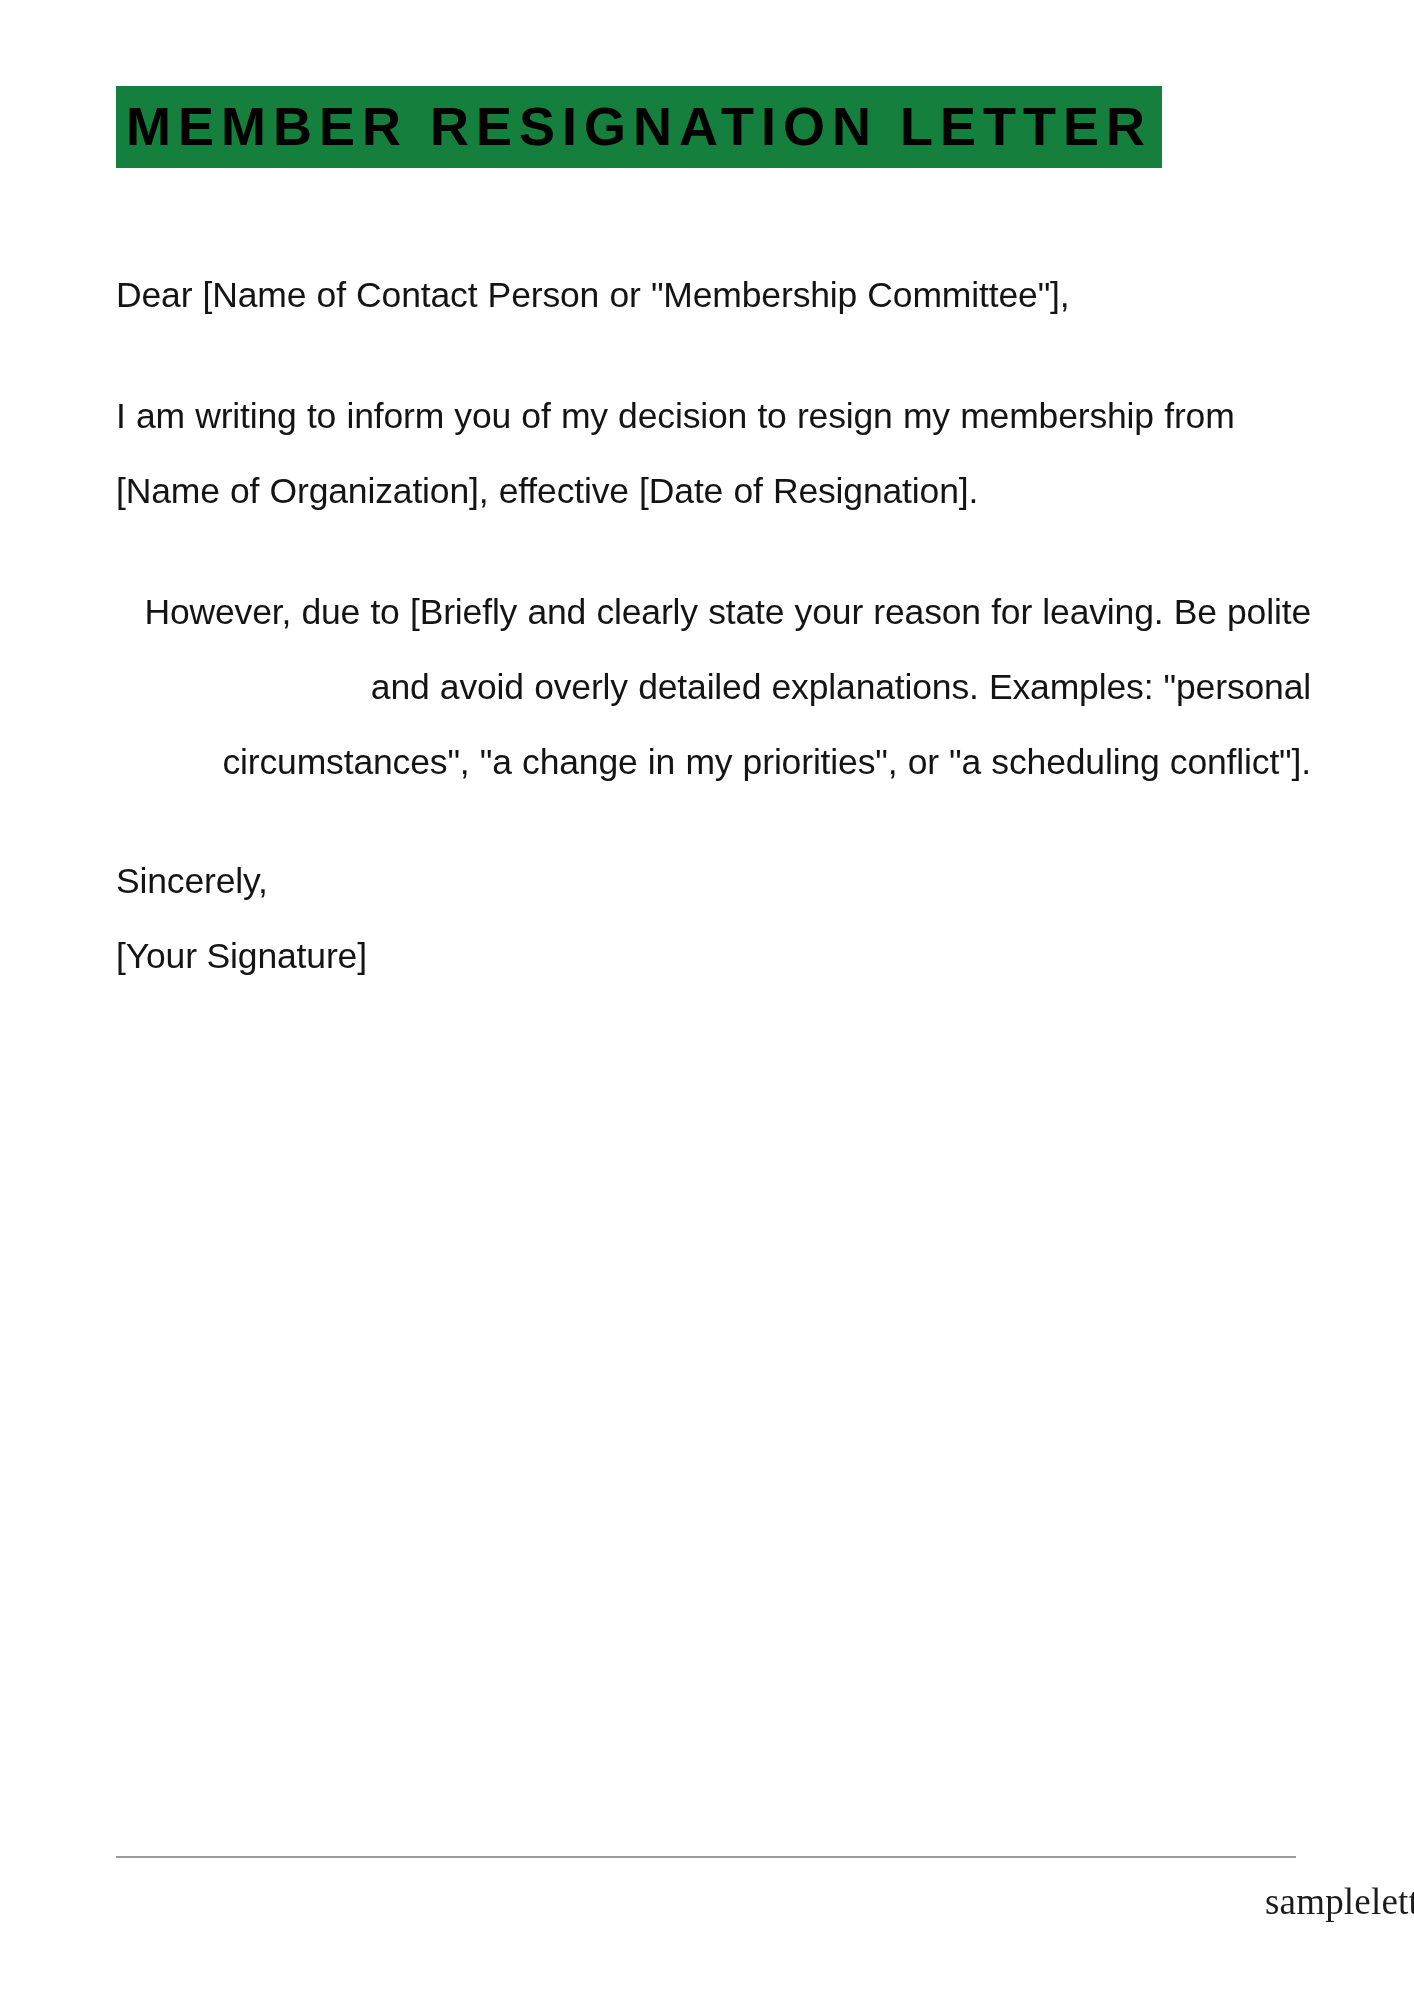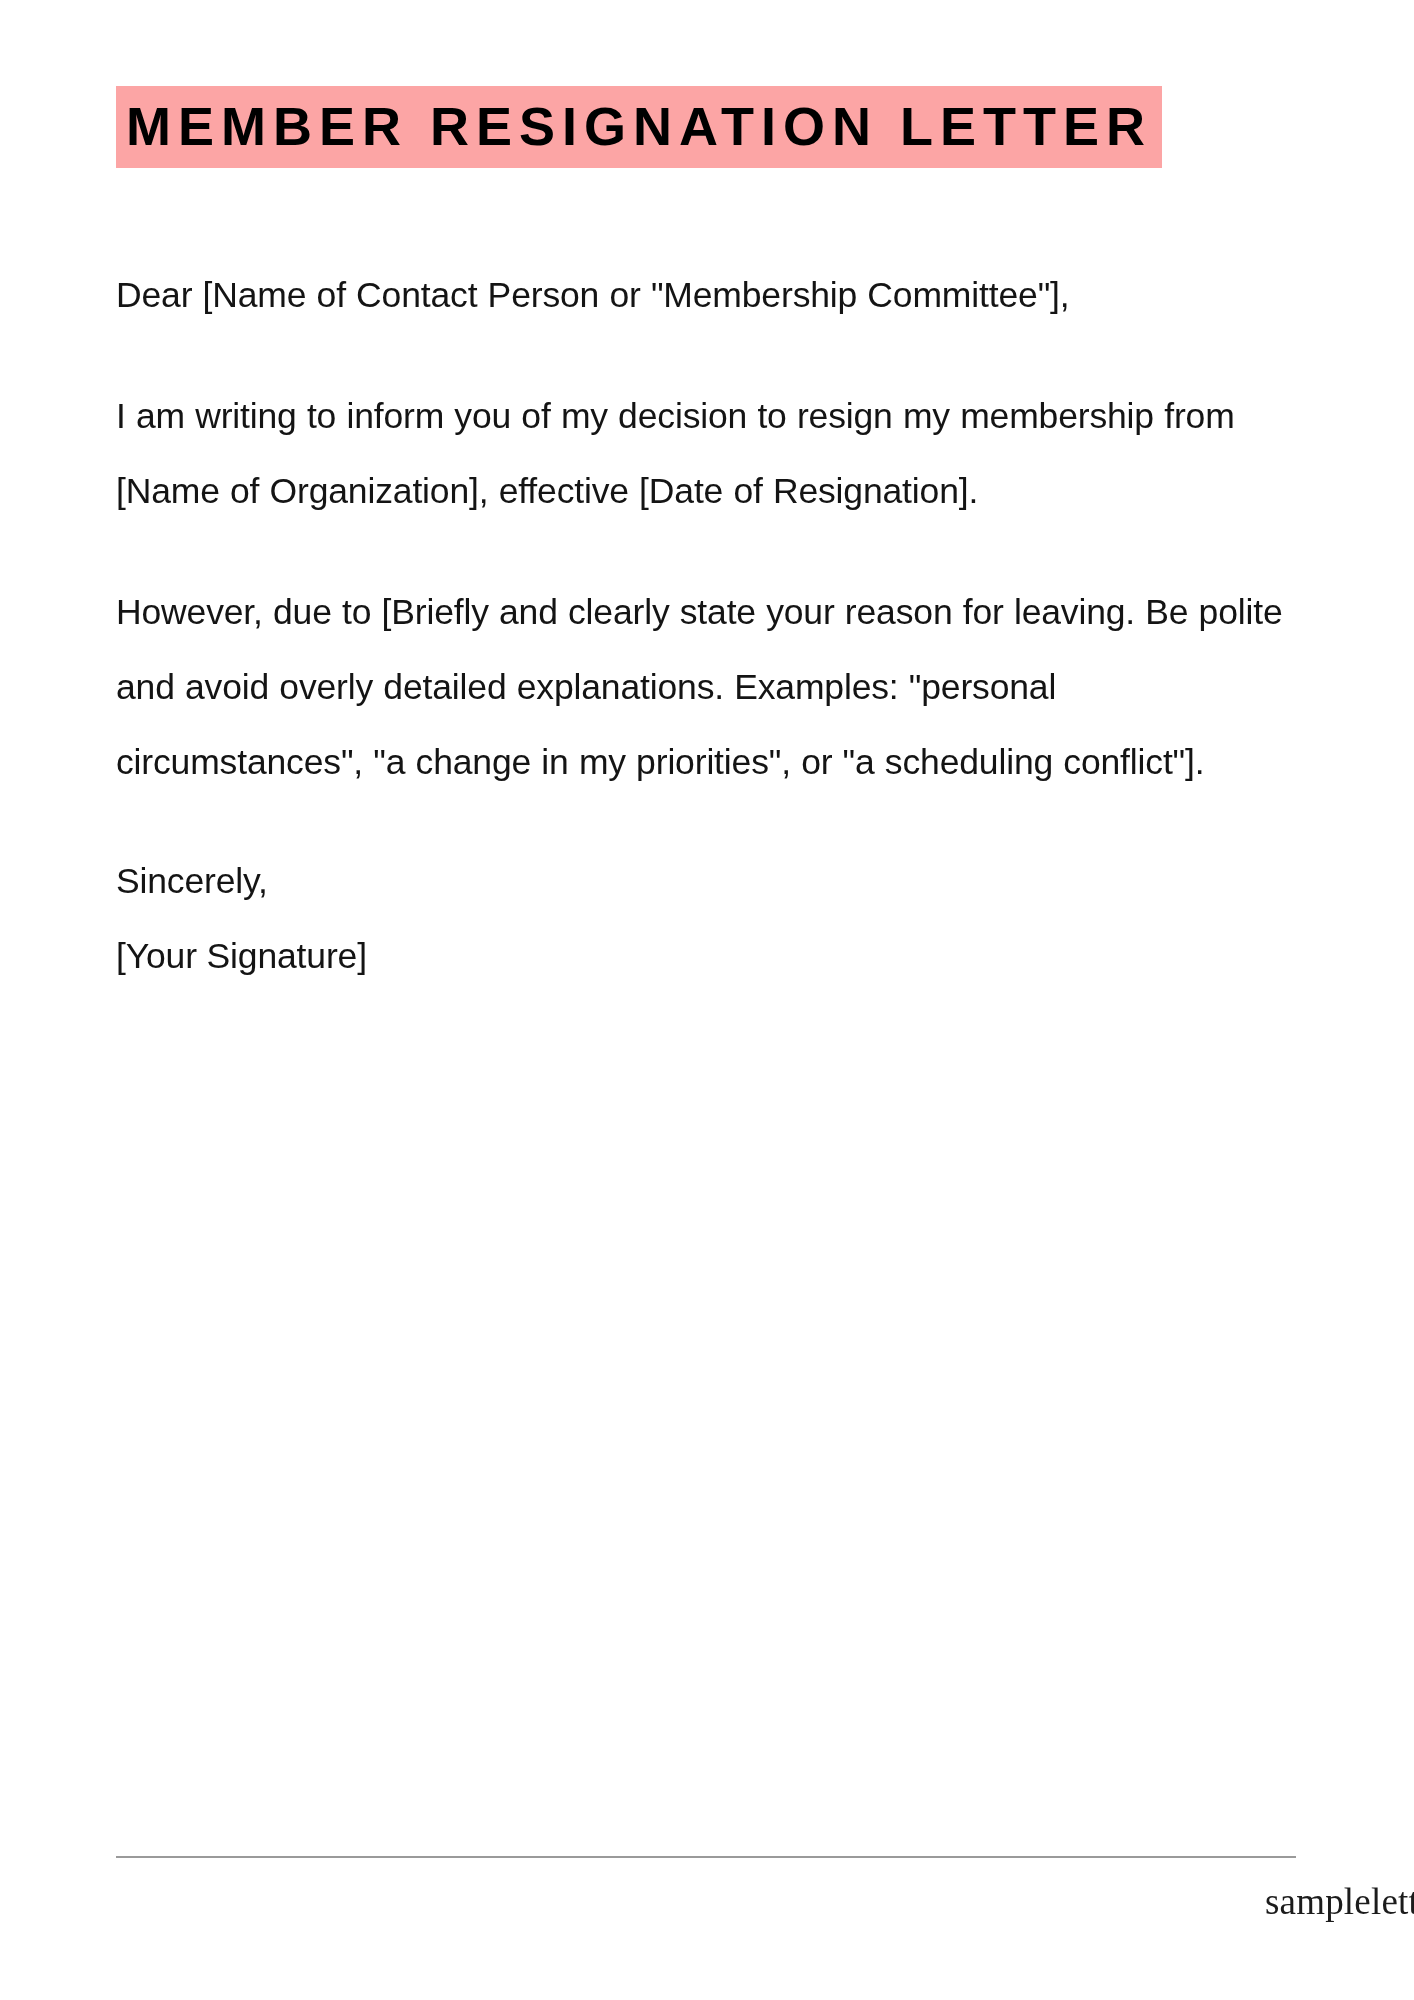--- a/index.html
+++ b/index.html
@@ -35,21 +35,21 @@
   .doc-title {
     display: inline;
     margin: 0;
     padding: 0;
     font-family: "Liberation Sans", sans-serif;
     font-size: 54px;
     font-weight: 700;
     letter-spacing: 7.0px;
     line-height: 1.28;
     color: #000000;
-    background-color: #fca5a5;
+    background-color: #15803d;
     box-decoration-break: clone;
     -webkit-box-decoration-break: clone;
     padding: 10px 10px 12px 10px;
     white-space: nowrap;
     text-transform: uppercase;
   }
 
   
   .letter-body {
     position: absolute;
@@ -60,21 +60,21 @@
   .para {
     margin: 0 0 46px 0;
     font-family: "Liberation Sans", sans-serif;
     font-size: 35.5px;
     font-weight: 400;
     line-height: 75px;
     letter-spacing: -0.15px;
     color: #141414;
     word-spacing: 0.5px;
   }
-  .para.tight { margin-bottom: 44px; }
+  .para.tight { margin-bottom: 44px; text-align: right; }
   .para:last-child { margin-bottom: 0; }
 
   .closing-line {
     margin: 0;
     font-family: Liberation Sans, sans-serif;
     font-size: 35.5px;
     font-weight: 400;
     line-height: 75px;
     letter-spacing: -0.15px;
     color: #141414;

